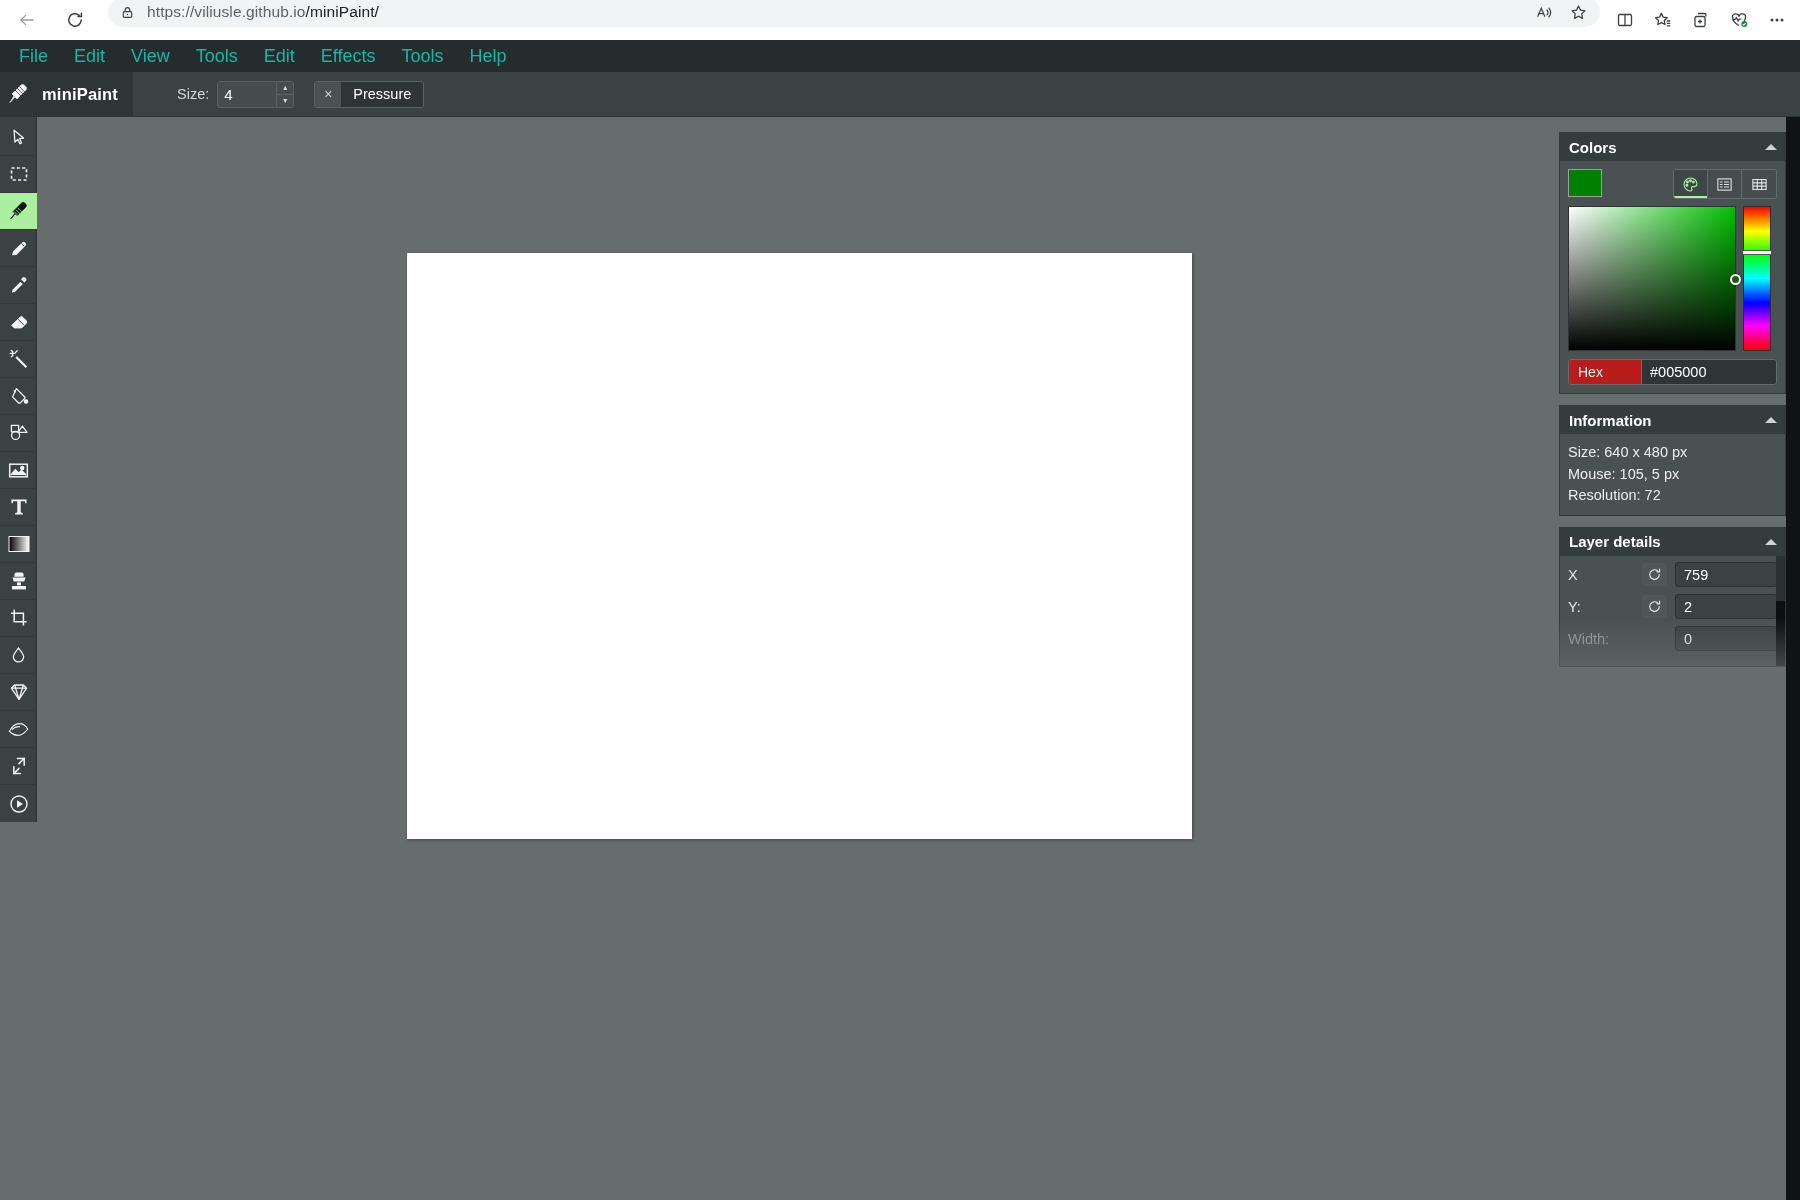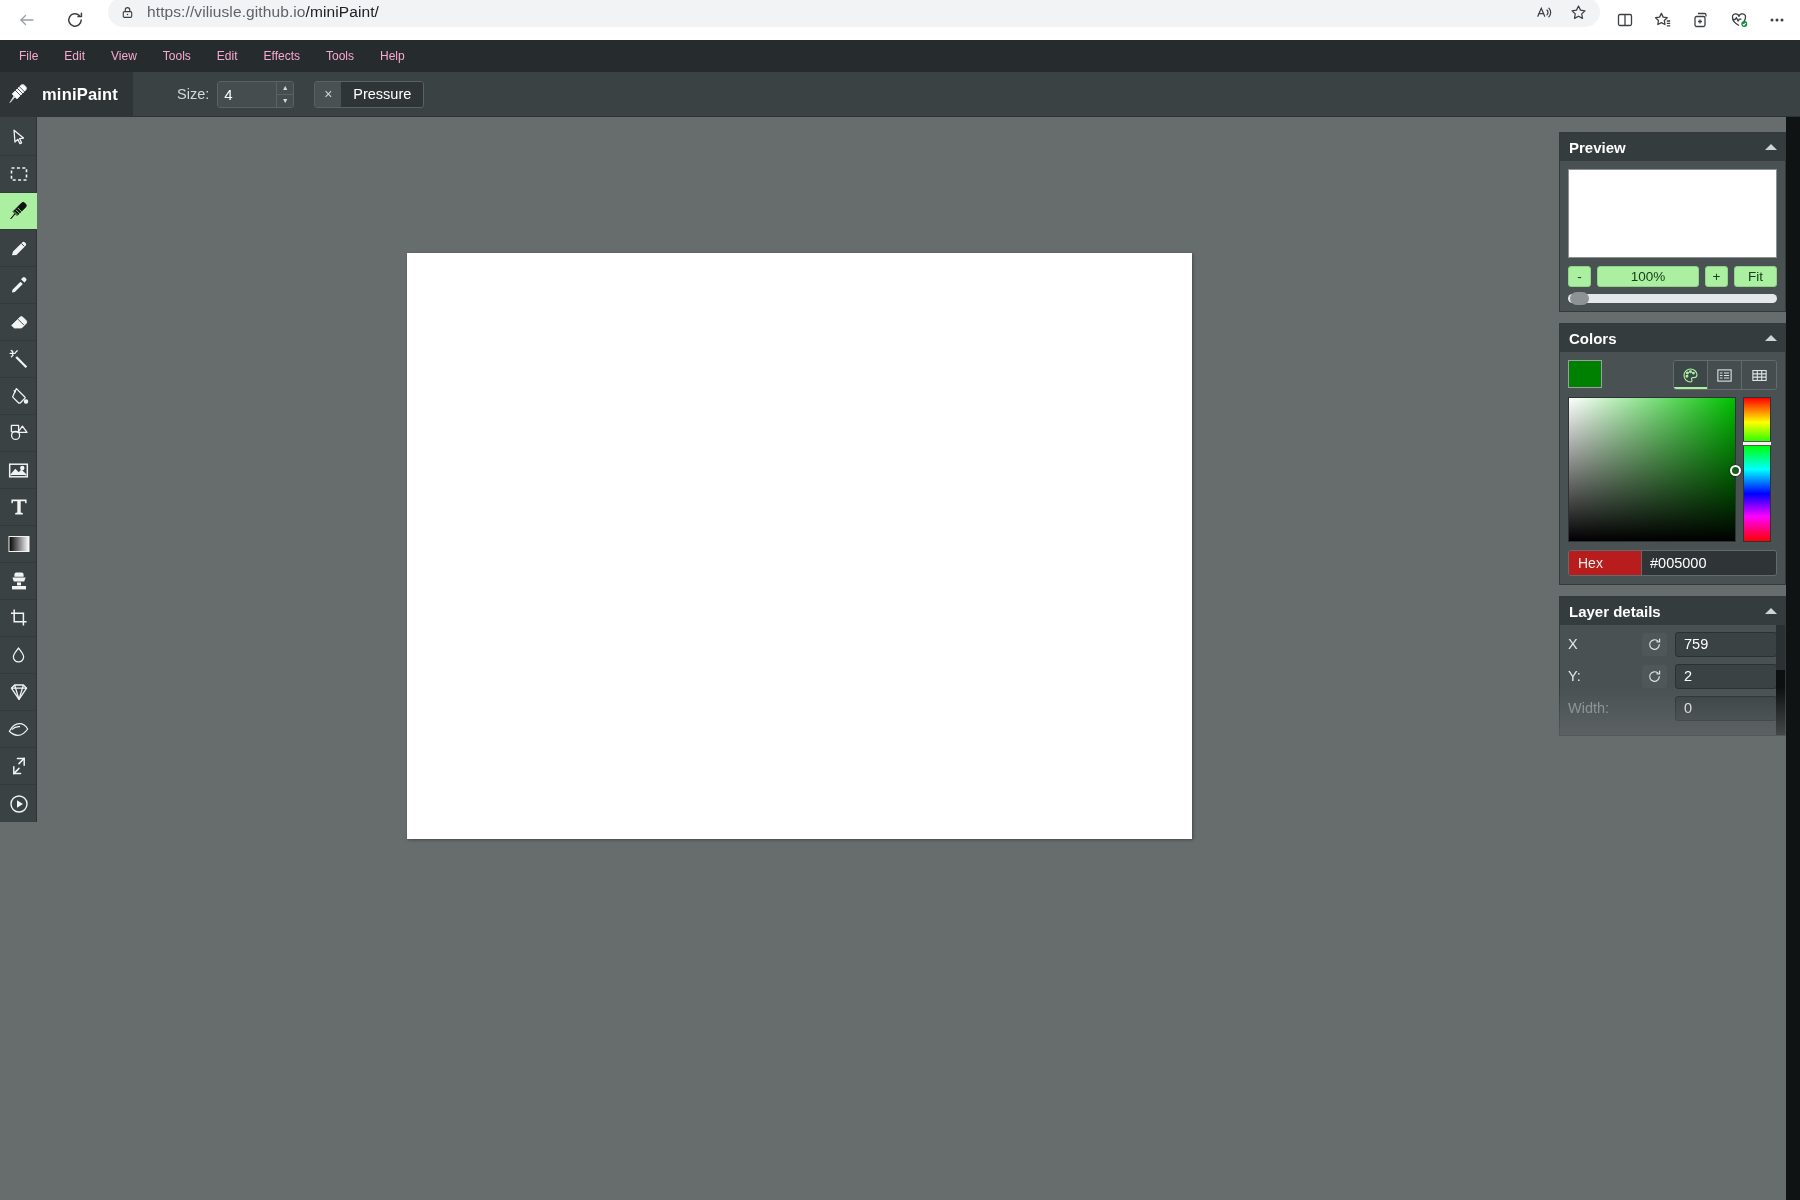--- a/index.html
+++ b/index.html
@@ -36,21 +36,21 @@
   .url-right { display: flex; align-items: center; gap: 2px; }
   .chrome-right { display: flex; align-items: center; padding-right: 4px; }
 
   
   #menu-bar {
     position: absolute; left: 0; top: 40px; width: 1800px; height: 32px;
     background: #262c2d;
     display: flex; align-items: center; padding-left: 6px;
   }
   .menu-item {
-    font-size: 12px; color: #f9a8d4; padding: 6px 13px; line-height: 1;
+    font-size: 18px; color: #14b8a6; padding: 6px 13px; line-height: 1;
     white-space: nowrap;
   }
 
   
   #app-header {
     position: absolute; left: 0; top: 72px; width: 1800px; height: 45px;
     background: #3b4243;
     display: flex; align-items: center;
     border-bottom: 1px solid #2d3334;
     gap: 26px;
@@ -496,38 +496,20 @@
       </svg>
   </div>
 </div>
 
 <div id="workspace">
   <div id="canvas-sheet"></div>
 </div>
 
 <div id="right-col">
 
-  <div class="panel">
-    <div class="panel-head">
-      <span class="panel-title">Preview</span>
-      <span class="caret"></span>
-    </div>
-    <div class="panel-body">
-      <div id="preview-thumb"></div>
-      <div id="preview-zoom-row">
-        <span class="green-btn" id="zoom-minus">-</span>
-        <span class="green-btn" id="zoom-level">100%</span>
-        <span class="green-btn" id="zoom-plus">+</span>
-        <span class="green-btn" id="zoom-fit">Fit</span>
-      </div>
-      <div id="preview-slider">
-        <div id="preview-slider-handle"></div>
-      </div>
-    </div>
-  </div>
 
   <div class="panel">
     <div class="panel-head">
       <span class="panel-title">Colors</span>
       <span class="caret"></span>
     </div>
     <div class="panel-body">
       <div id="colors-top">
         <div id="current-swatch" style="background: rgb(0, 128, 0);"></div>
         <div id="color-modes">
@@ -564,20 +546,31 @@
         </div>
       </div>
 
       <div id="hex-row">
         <span id="hex-label">Hex</span>
         <span id="hex-value">#005000</span>
       </div>
     </div>
   </div>
 
+  <div class="panel">
+    <div class="panel-head">
+      <span class="panel-title">Information</span>
+      <span class="caret"></span>
+    </div>
+    <div class="panel-body">
+      <div class="info-line">Size: 640 x 480 px</div>
+      <div class="info-line">Mouse: 105, 5 px</div>
+      <div class="info-line">Resolution: 72</div>
+    </div>
+  </div>
 
   <div class="panel">
     <div class="panel-head">
       <span class="panel-title">Layer details</span>
       <span class="caret"></span>
     </div>
     <div id="layer-body" class="panel-body">
 
       <div class="ld-row">
         <span class="ld-label">X</span>

